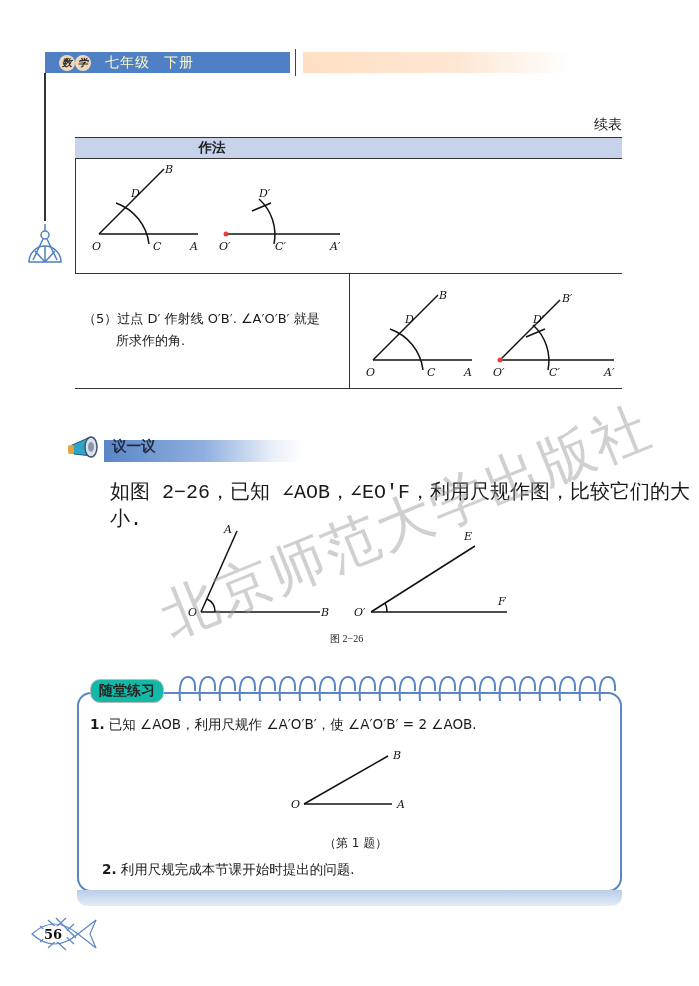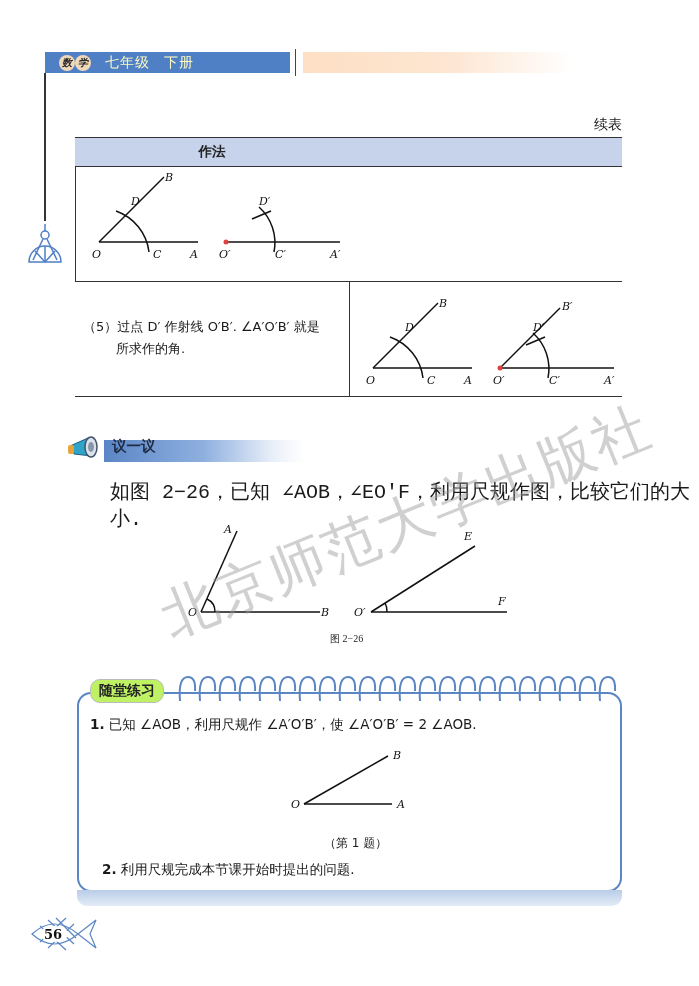--- a/index.html
+++ b/index.html
@@ -12,21 +12,21 @@
   .header-title { color: #fef9c3; font-family: "DejaVu Sans", sans-serif; font-size: 14px; letter-spacing: 1px; }
   .header-title .sep { display: inline-block; width: 14px; }
   .header-divider { position: absolute; left: 295px; top: 49px; width: 1px; height: 27px; background: #444; }
   .header-gradient { position: absolute; left: 303px; top: 52px; width: 270px; height: 21px; background: linear-gradient(to right, #fde0c4 0%, #fde6d2 55%, #ffffff 100%); }
   .left-rule { position: absolute; left: 44px; top: 73px; width: 1.5px; height: 148px; background: #333; }
   .compass-icon { position: absolute; left: 25px; top: 218px; width: 40px; height: 50px; }
 
   .cont-label { position: absolute; right: 77px; top: 116px; font-size: 14px; font-family: "DejaVu Sans", sans-serif; }
 
   .table { position: absolute; left: 75px; top: 137px; width: 547px; }
-  .t-head { display: flex; height: 30px; background: #c6d3ea; border-top: 1.5px solid #333; border-bottom: 1px solid #333; }
+  .t-head { display: flex; height: 22px; background: #c6d3ea; border-top: 1.5px solid #333; border-bottom: 1px solid #333; }
   .t-head div { display: flex; align-items: center; justify-content: center; font-family: "DejaVu Sans", sans-serif; font-size: 13.5px; font-weight: bold; color: #222; }
   .col1 { width: 274px; }
   .col2 { width: 273px; border-left: 1px solid #333; }
   .t-row { display: flex; height: 115px; border-bottom: 1.5px solid #333; }
   .t-row .col1 { padding: 40px 0 0 8px; font-size: 13px; line-height: 22px; font-family: "DejaVu Sans", sans-serif; }
   .t-row .col1 .indent { padding-left: 33px; }
   .t-row .col2 { position: relative; }
   .t-row svg { position: absolute; left: 0; top: 0; }
 
   .discuss { position: absolute; left: 66px; top: 432px; width: 240px; height: 30px; }
@@ -35,21 +35,21 @@
   .discuss-title { position: absolute; left: 46px; top: 5px; font-family: "DejaVu Sans", sans-serif; font-size: 14.5px; font-weight: bold; color: #1f2a44; }
 
   .discuss-text { position: absolute; left: 110px; top: 478px; font-size: 20px; font-family: Liberation Mono, monospace; }
   .fig26 { position: absolute; left: 170px; top: 515px; }
   .fig-caption { position: absolute; left: 330px; top: 632px; font-size: 10px; font-family: Liberation Serif, serif; }
 
   .watermark { position: absolute; left: 150px; top: 380px; font-family: "DejaVu Serif", serif; font-size: 56px; color: rgba(150,150,150,0.45); transform: rotate(-22deg); transform-origin: left top; top: 585px; letter-spacing: 2px; white-space: nowrap; pointer-events: none; }
 
   .practice { position: absolute; left: 77px; top: 692px; width: 545px; height: 200px; border: 2px solid #5b86c4; border-radius: 14px; background: #fff; }
   .practice-shadow { position: absolute; left: 77px; top: 890px; width: 545px; height: 16px; background: linear-gradient(to bottom, #b9cde8, #e3ecf7); border-radius: 0 0 10px 10px; }
-  .practice-tab { position: absolute; left: 90px; top: 679px; padding: 2px 8px; background: #bef264; border: 1.5px solid #bbb; border-radius: 10px; font-family: "DejaVu Sans", sans-serif; font-weight: bold; font-size: 14px; color: #222; }
+  .practice-tab { position: absolute; left: 90px; top: 679px; padding: 2px 8px; background: #14b8a6; border: 1.5px solid #bbb; border-radius: 10px; font-family: "DejaVu Sans", sans-serif; font-weight: bold; font-size: 14px; color: #222; }
   .rings { position: absolute; left: 176px; top: 671px; }
   .q1 { position: absolute; left: 90px; top: 716px; font-size: 13.5px; font-family: "DejaVu Sans", sans-serif; }
   .q2 { position: absolute; left: 102px; top: 861px; font-size: 13.5px; font-family: "DejaVu Sans", sans-serif; }
   .qnum { font-weight: bold; }
   .fig1 { position: absolute; left: 280px; top: 748px; }
   .fig1-caption { position: absolute; left: 324px; top: 820px; font-size: 12px; font-family: "DejaVu Sans", sans-serif; margin-top: 15px; }
   .page-badge { position: absolute; left: 26px; top: 912px; }
 </style>
 </head>
 <body>

